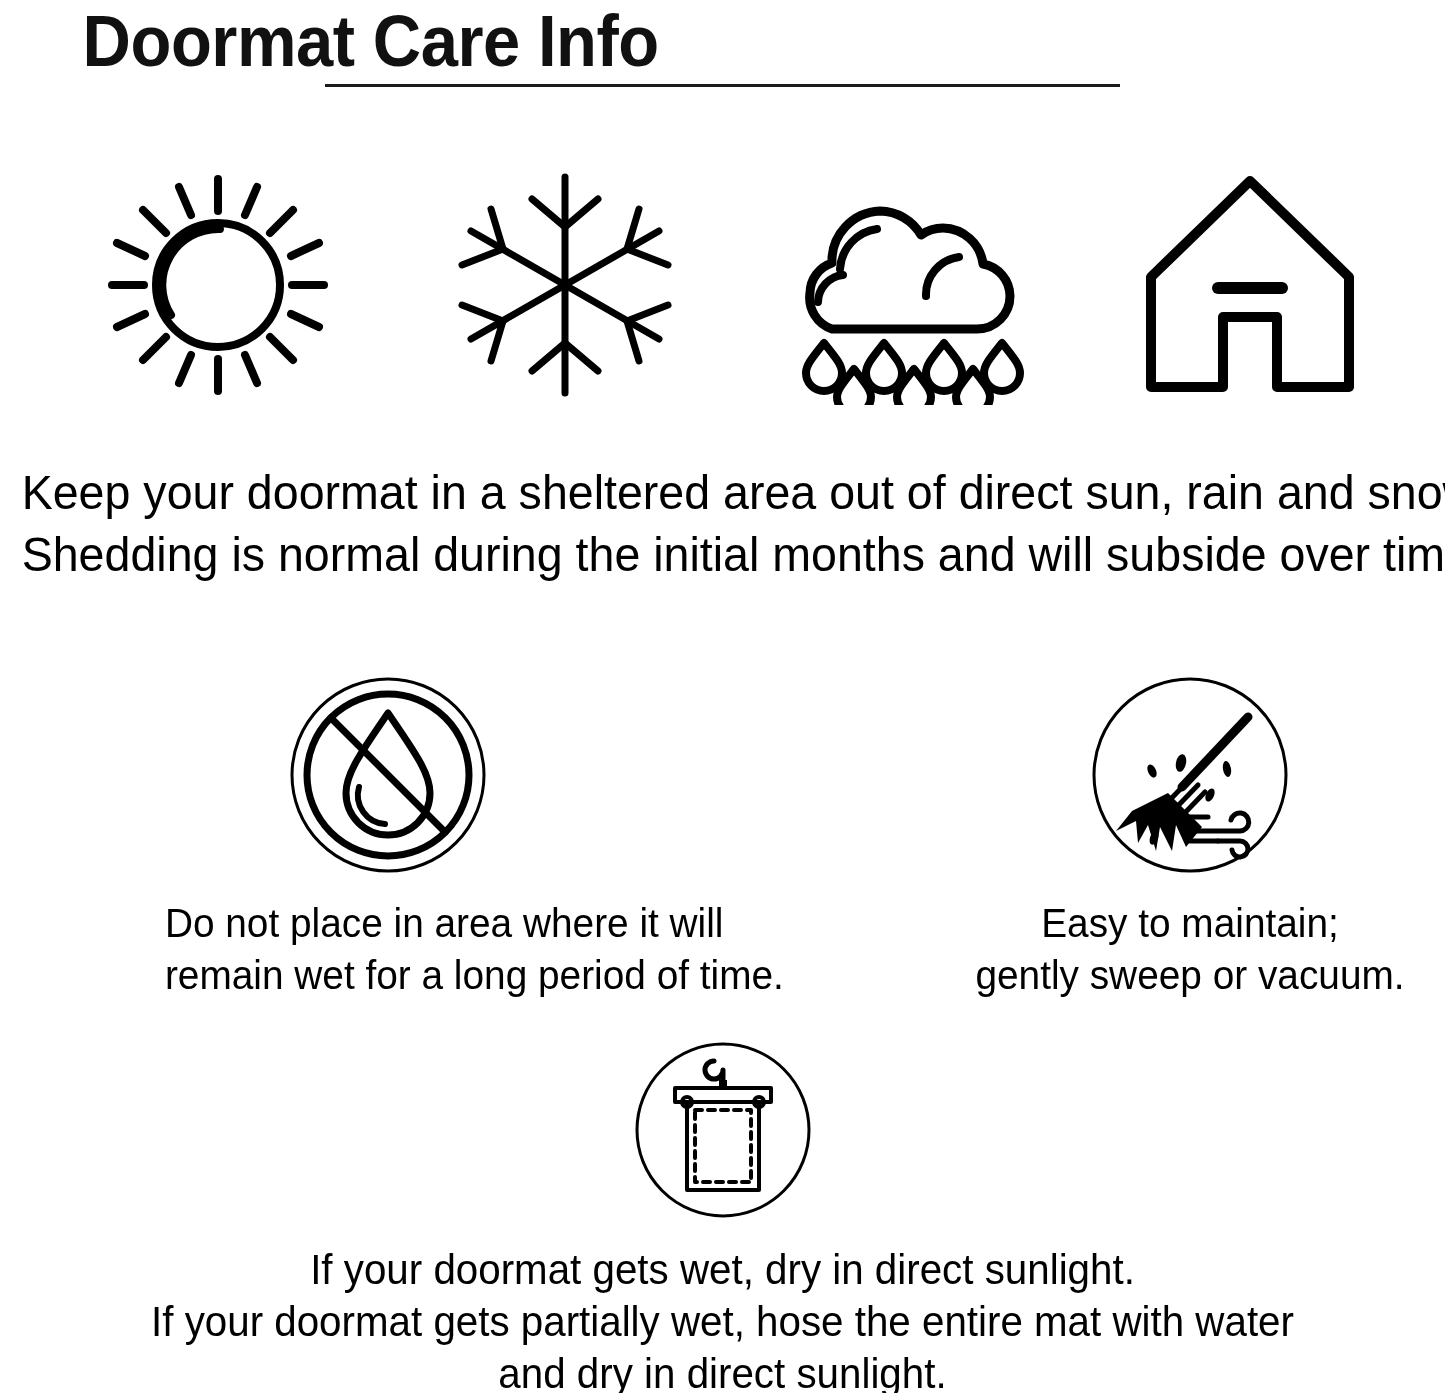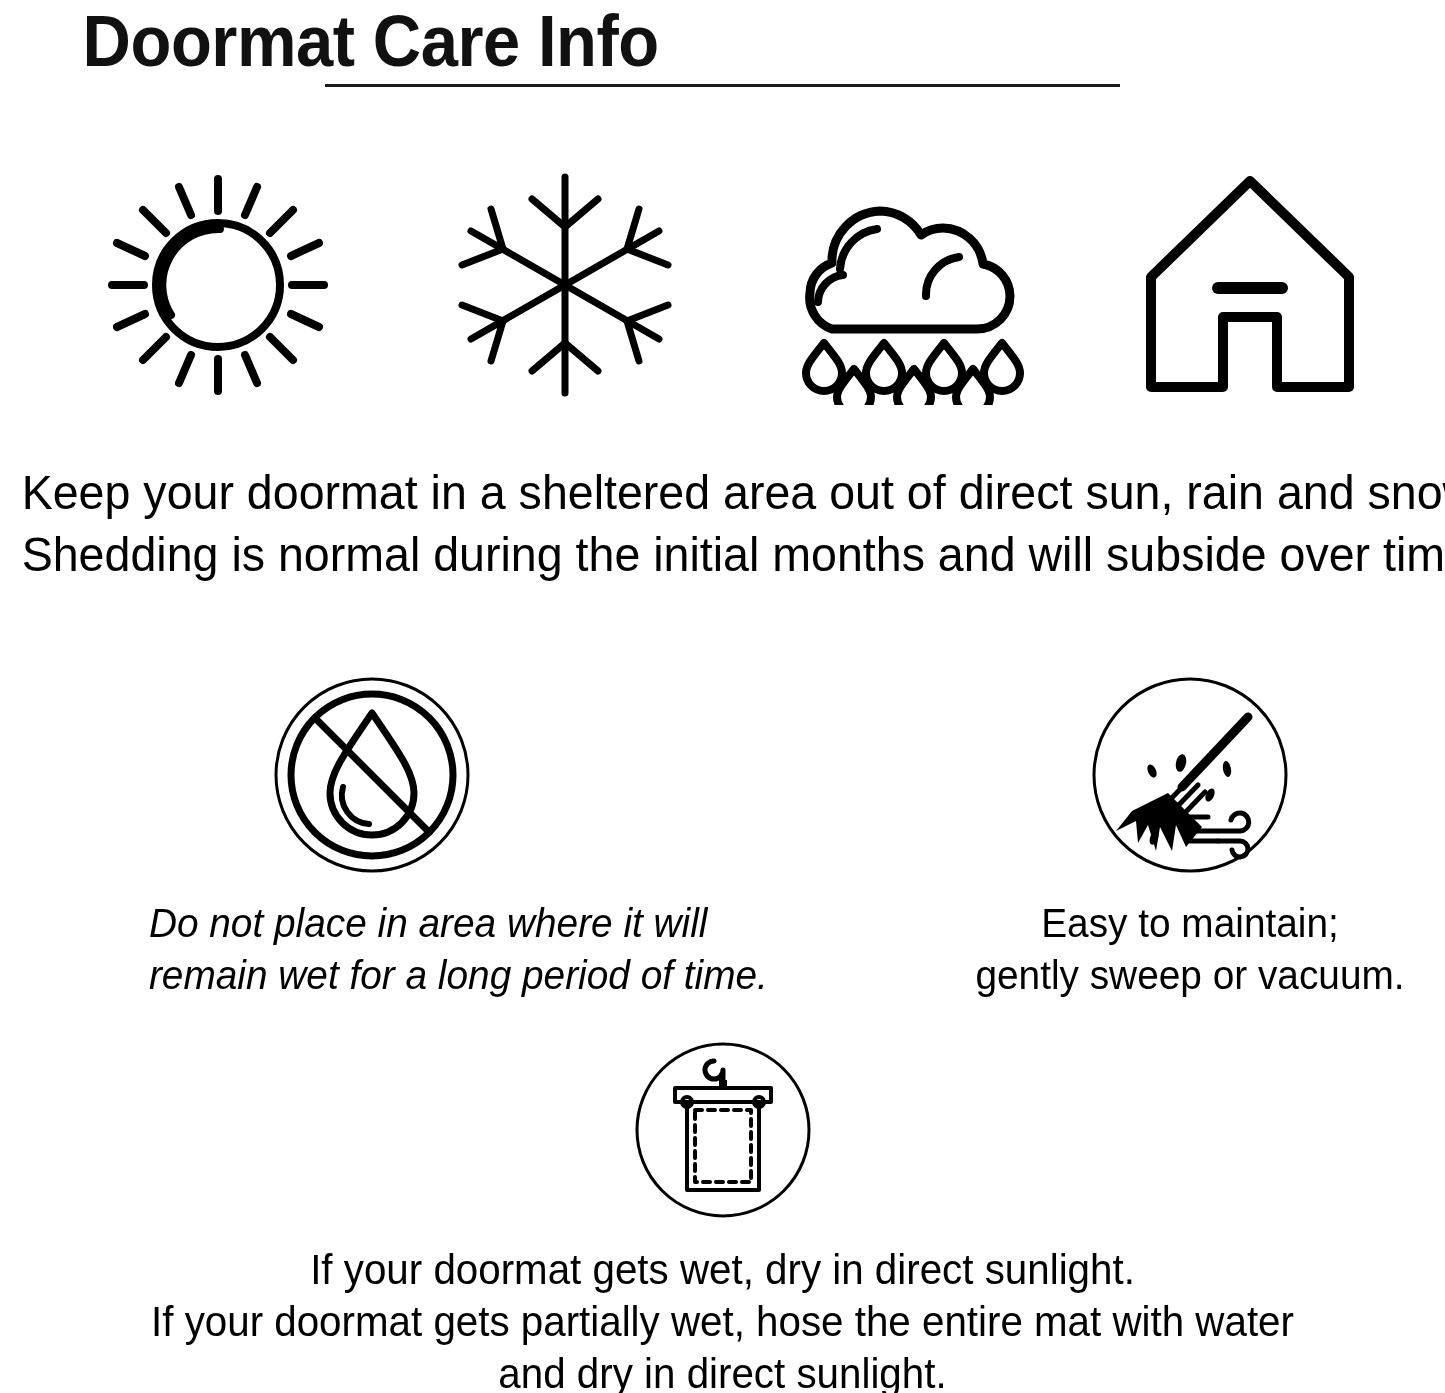--- a/index.html
+++ b/index.html
@@ -84,21 +84,21 @@
     line-height: 62px;
     font-weight: 400;
     transform: scaleX(0.97);
     transform-origin: center top;
   }
   .lead .line { display: block; white-space: nowrap; }
 
   
   .care-row { position: absolute; left: 0; top: 675px; width: 1445px; }
   .care-col { position: absolute; top: 0; width: 460px; text-align: center; }
-  #col-nowater { left: 142px; font-style: italic; }
+  #col-nowater { left: 158px; }
   #col-broom   { left: 960px; text-align: center; }
   .care-icon { width: 200px; height: 200px; margin: 0 auto; }
   .care-icon svg { display: block; width: 100%; height: 100%; }
   .care-caption {
     margin-top: 22px;
     font-family: "Liberation Sans Narrow", "Liberation Sans", sans-serif;
     font-size: 40px;
     line-height: 52px;
     transform: scaleX(0.97);
     transform-origin: center top;

